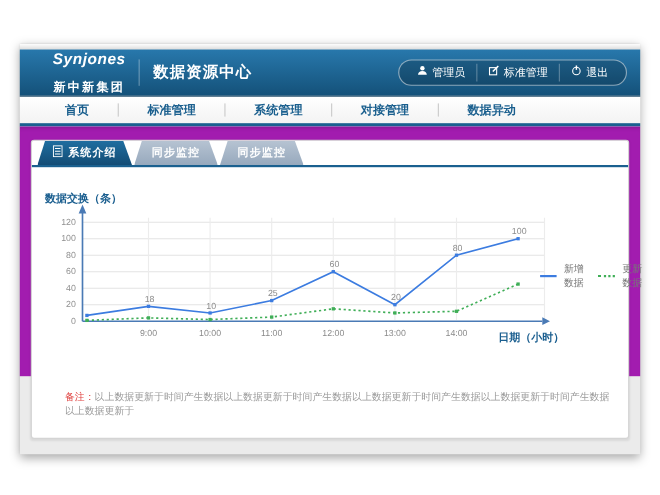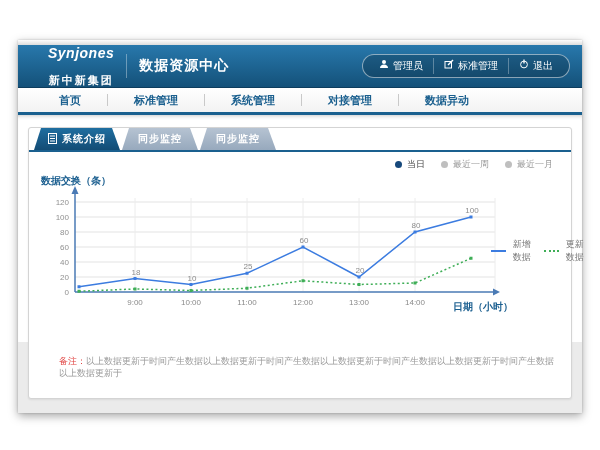--- a/index.html
+++ b/index.html
@@ -25,21 +25,21 @@
                padding:1px 10px; cursor:pointer; white-space:nowrap; }
   .user-item + .user-item { border-left:1px solid rgba(255,255,255,.3); }
 
   
   .navbar { height:24px; background:linear-gradient(#ffffff,#f3f3f3); display:flex; align-items:center; padding-left:15px; }
   .nav-item { font-size:11px; font-weight:bold; color:#1a5f8e; padding:0 26px; cursor:pointer; white-space:nowrap; }
   .nav-divider { width:1px; height:12px; background:#c9c9c9; }
   .nav-underline { height:3px; background:#1a608f; }
 
   
-  .content { height:227px; padding:12px 10px 0 10px; background:#ffffff;
+  .content { height:227px; padding:12px 10px 0 10px; background:#a21caf;
              box-shadow: inset 0 4px 5px -4px rgba(0,0,0,.3); }
   .panel { width:544px; height:272px; background:#ffffff; border:1px solid #d4d4d4;
            border-radius:3px; box-shadow:0 1px 2px rgba(0,0,0,.08); }
 
   
   .tabs { display:flex; align-items:flex-end; height:22px; padding-left:5px; }
   .tab { height:22px; min-width:76px; display:flex; align-items:center; justify-content:center; gap:5px;
          color:#ffffff; font-size:10px; font-weight:bold; letter-spacing:1px; cursor:pointer;
          clip-path:polygon(7px 0, calc(100% - 8px) 0, 100% 100%, 0 100%);
          background:linear-gradient(#b6c3d2,#97a9bd); padding:0 14px; margin-right:2px; }
@@ -147,34 +147,20 @@
             <span>同步监控</span>
           </div>
           <div class="tab">
             <span>同步监控</span>
           </div>
         </div>
         <div class="tab-underline"></div>
 
         <div class="panel-body">
 
-          <div class="filter-row">
-            <span class="filter-opt selected">
-              <span class="dot"></span>
-              <span>当日</span>
-            </span>
-            <span class="filter-opt">
-              <span class="dot"></span>
-              <span>最近一周</span>
-            </span>
-            <span class="filter-opt">
-              <span class="dot"></span>
-              <span>最近一月</span>
-            </span>
-          </div>
 
           <svg class="chart-svg" width="480" height="158" viewBox="0 0 480 158">
               <line x1="38" y1="103" x2="458" y2="103" stroke="#e3e3e3" stroke-width="1"></line>
               <line x1="38" y1="88" x2="458" y2="88" stroke="#e3e3e3" stroke-width="1"></line>
               <line x1="38" y1="73" x2="458" y2="73" stroke="#e3e3e3" stroke-width="1"></line>
               <line x1="38" y1="58" x2="458" y2="58" stroke="#e3e3e3" stroke-width="1"></line>
               <line x1="38" y1="43" x2="458" y2="43" stroke="#e3e3e3" stroke-width="1"></line>
               <line x1="38" y1="28" x2="458" y2="28" stroke="#e3e3e3" stroke-width="1"></line>
               <line x1="98" y1="24" x2="98" y2="117" stroke="#ececec" stroke-width="1"></line>
               <line x1="154" y1="24" x2="154" y2="117" stroke="#ececec" stroke-width="1"></line>

